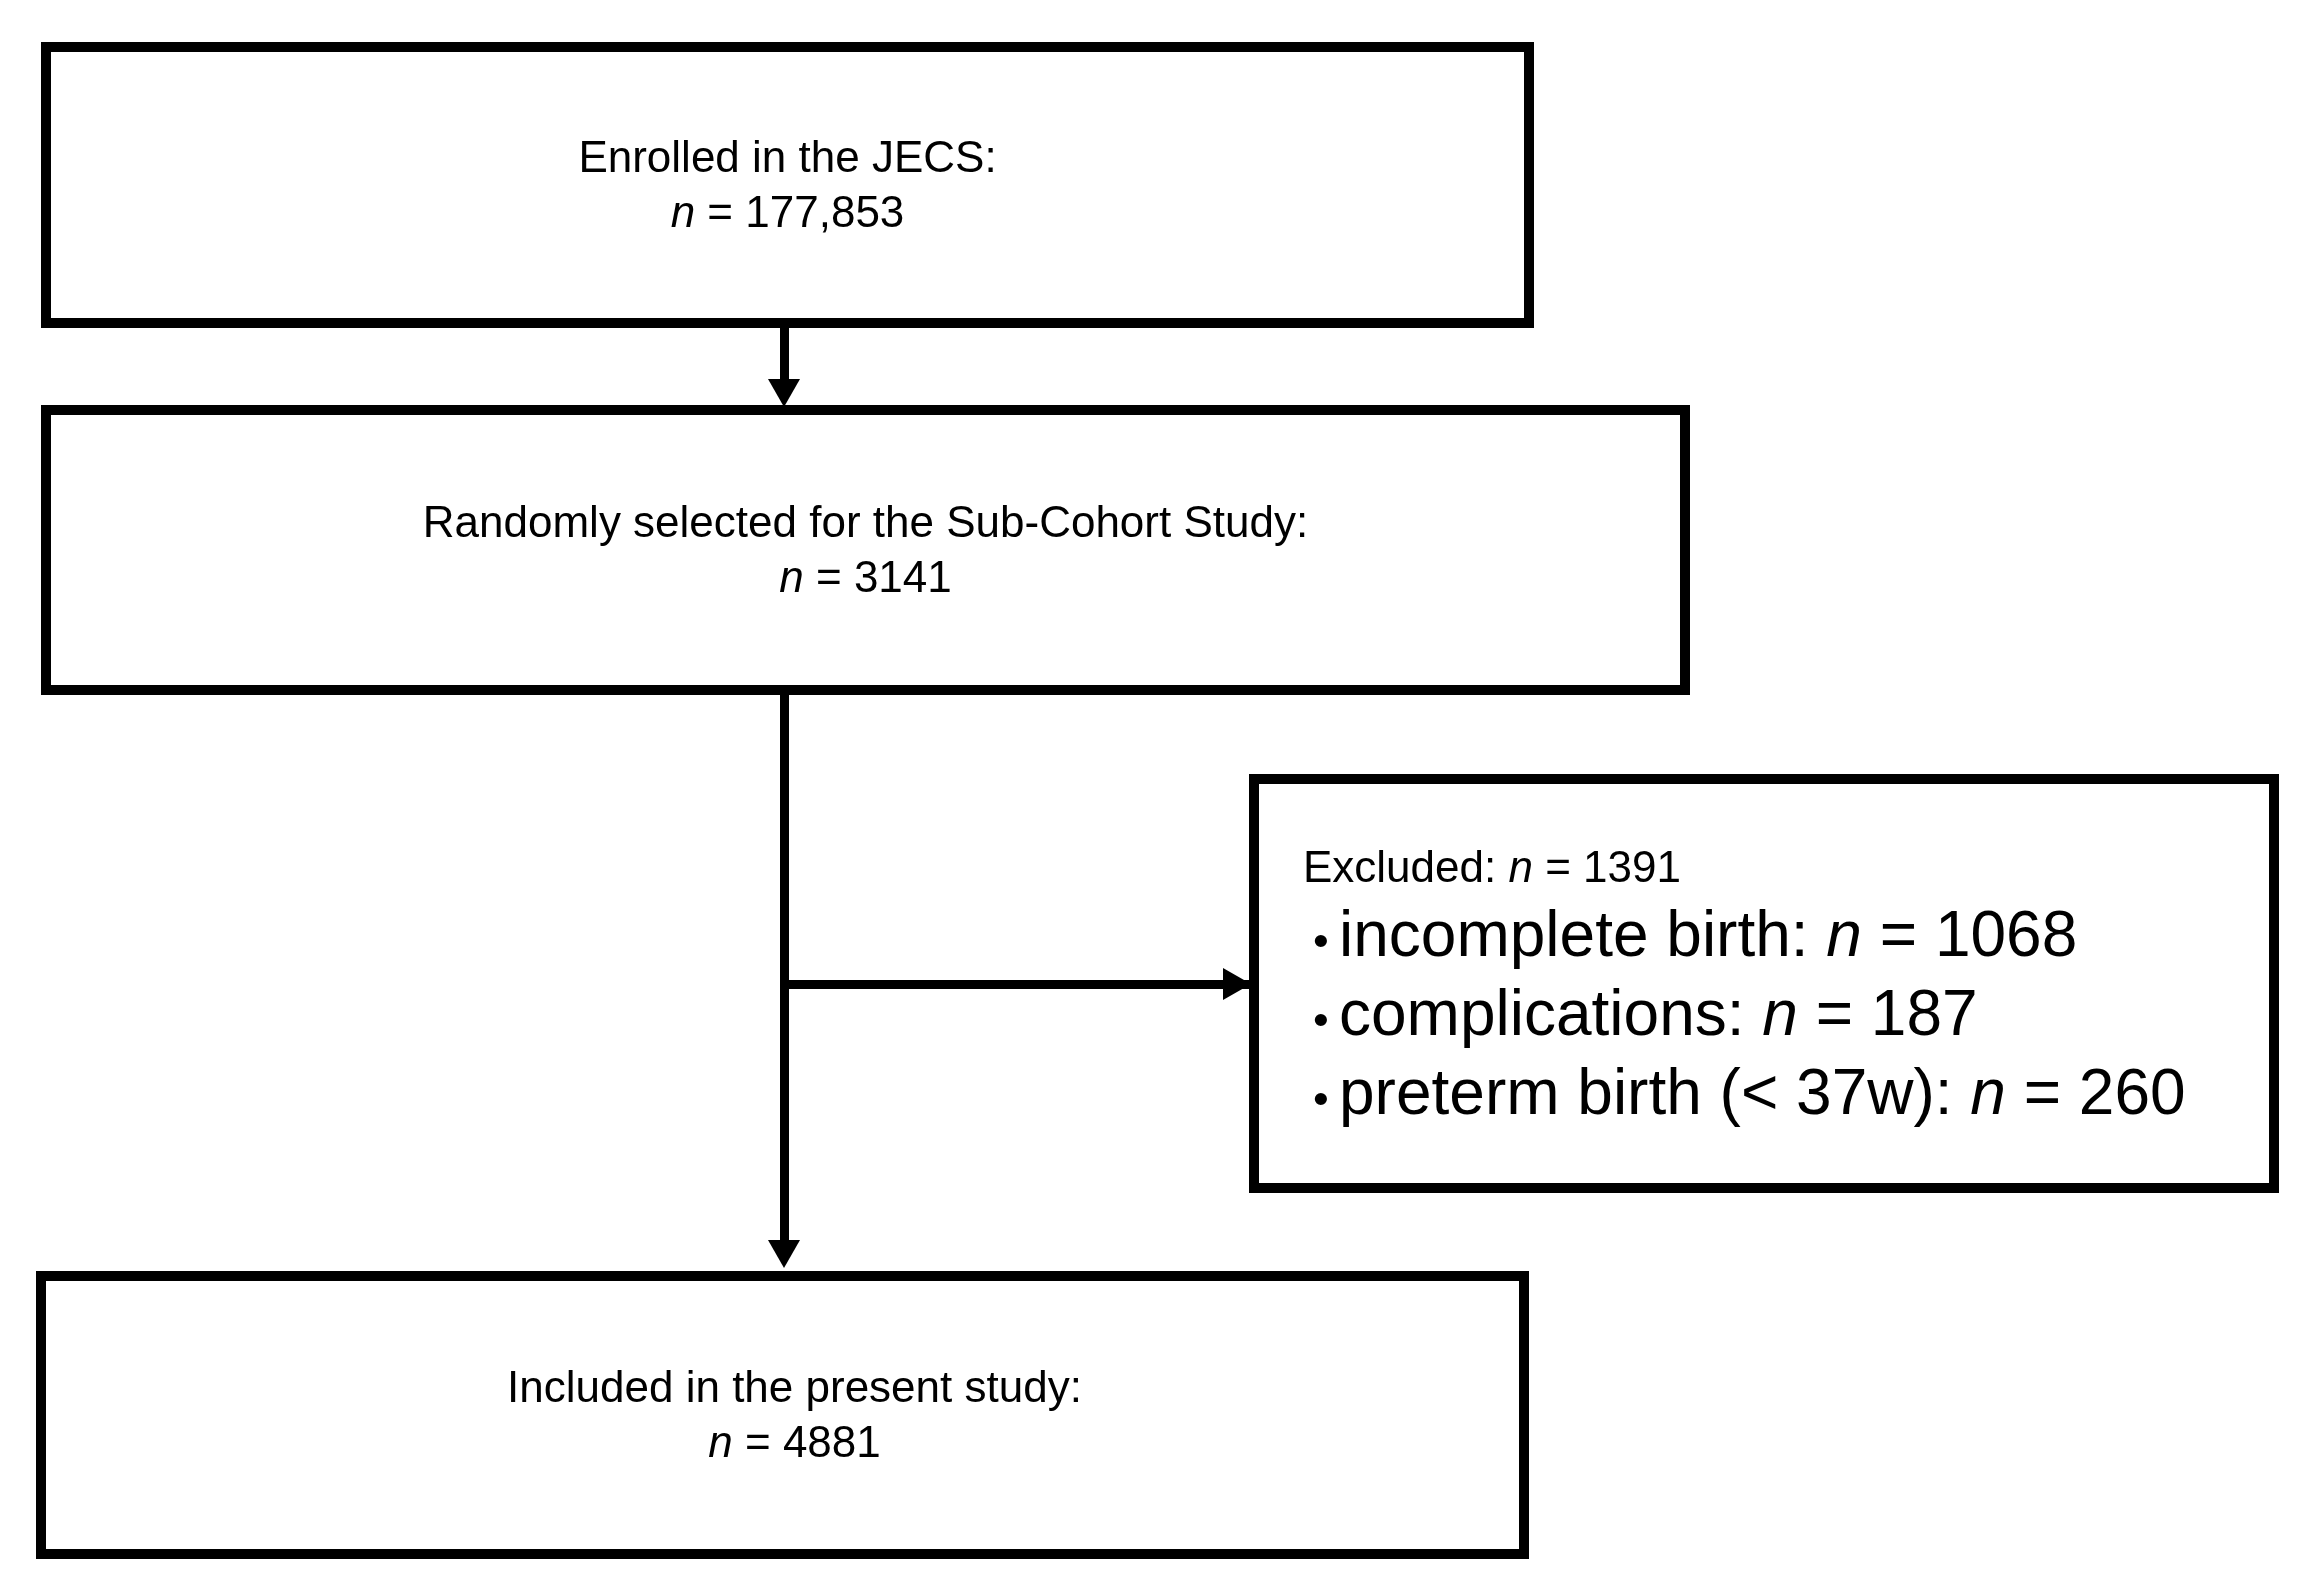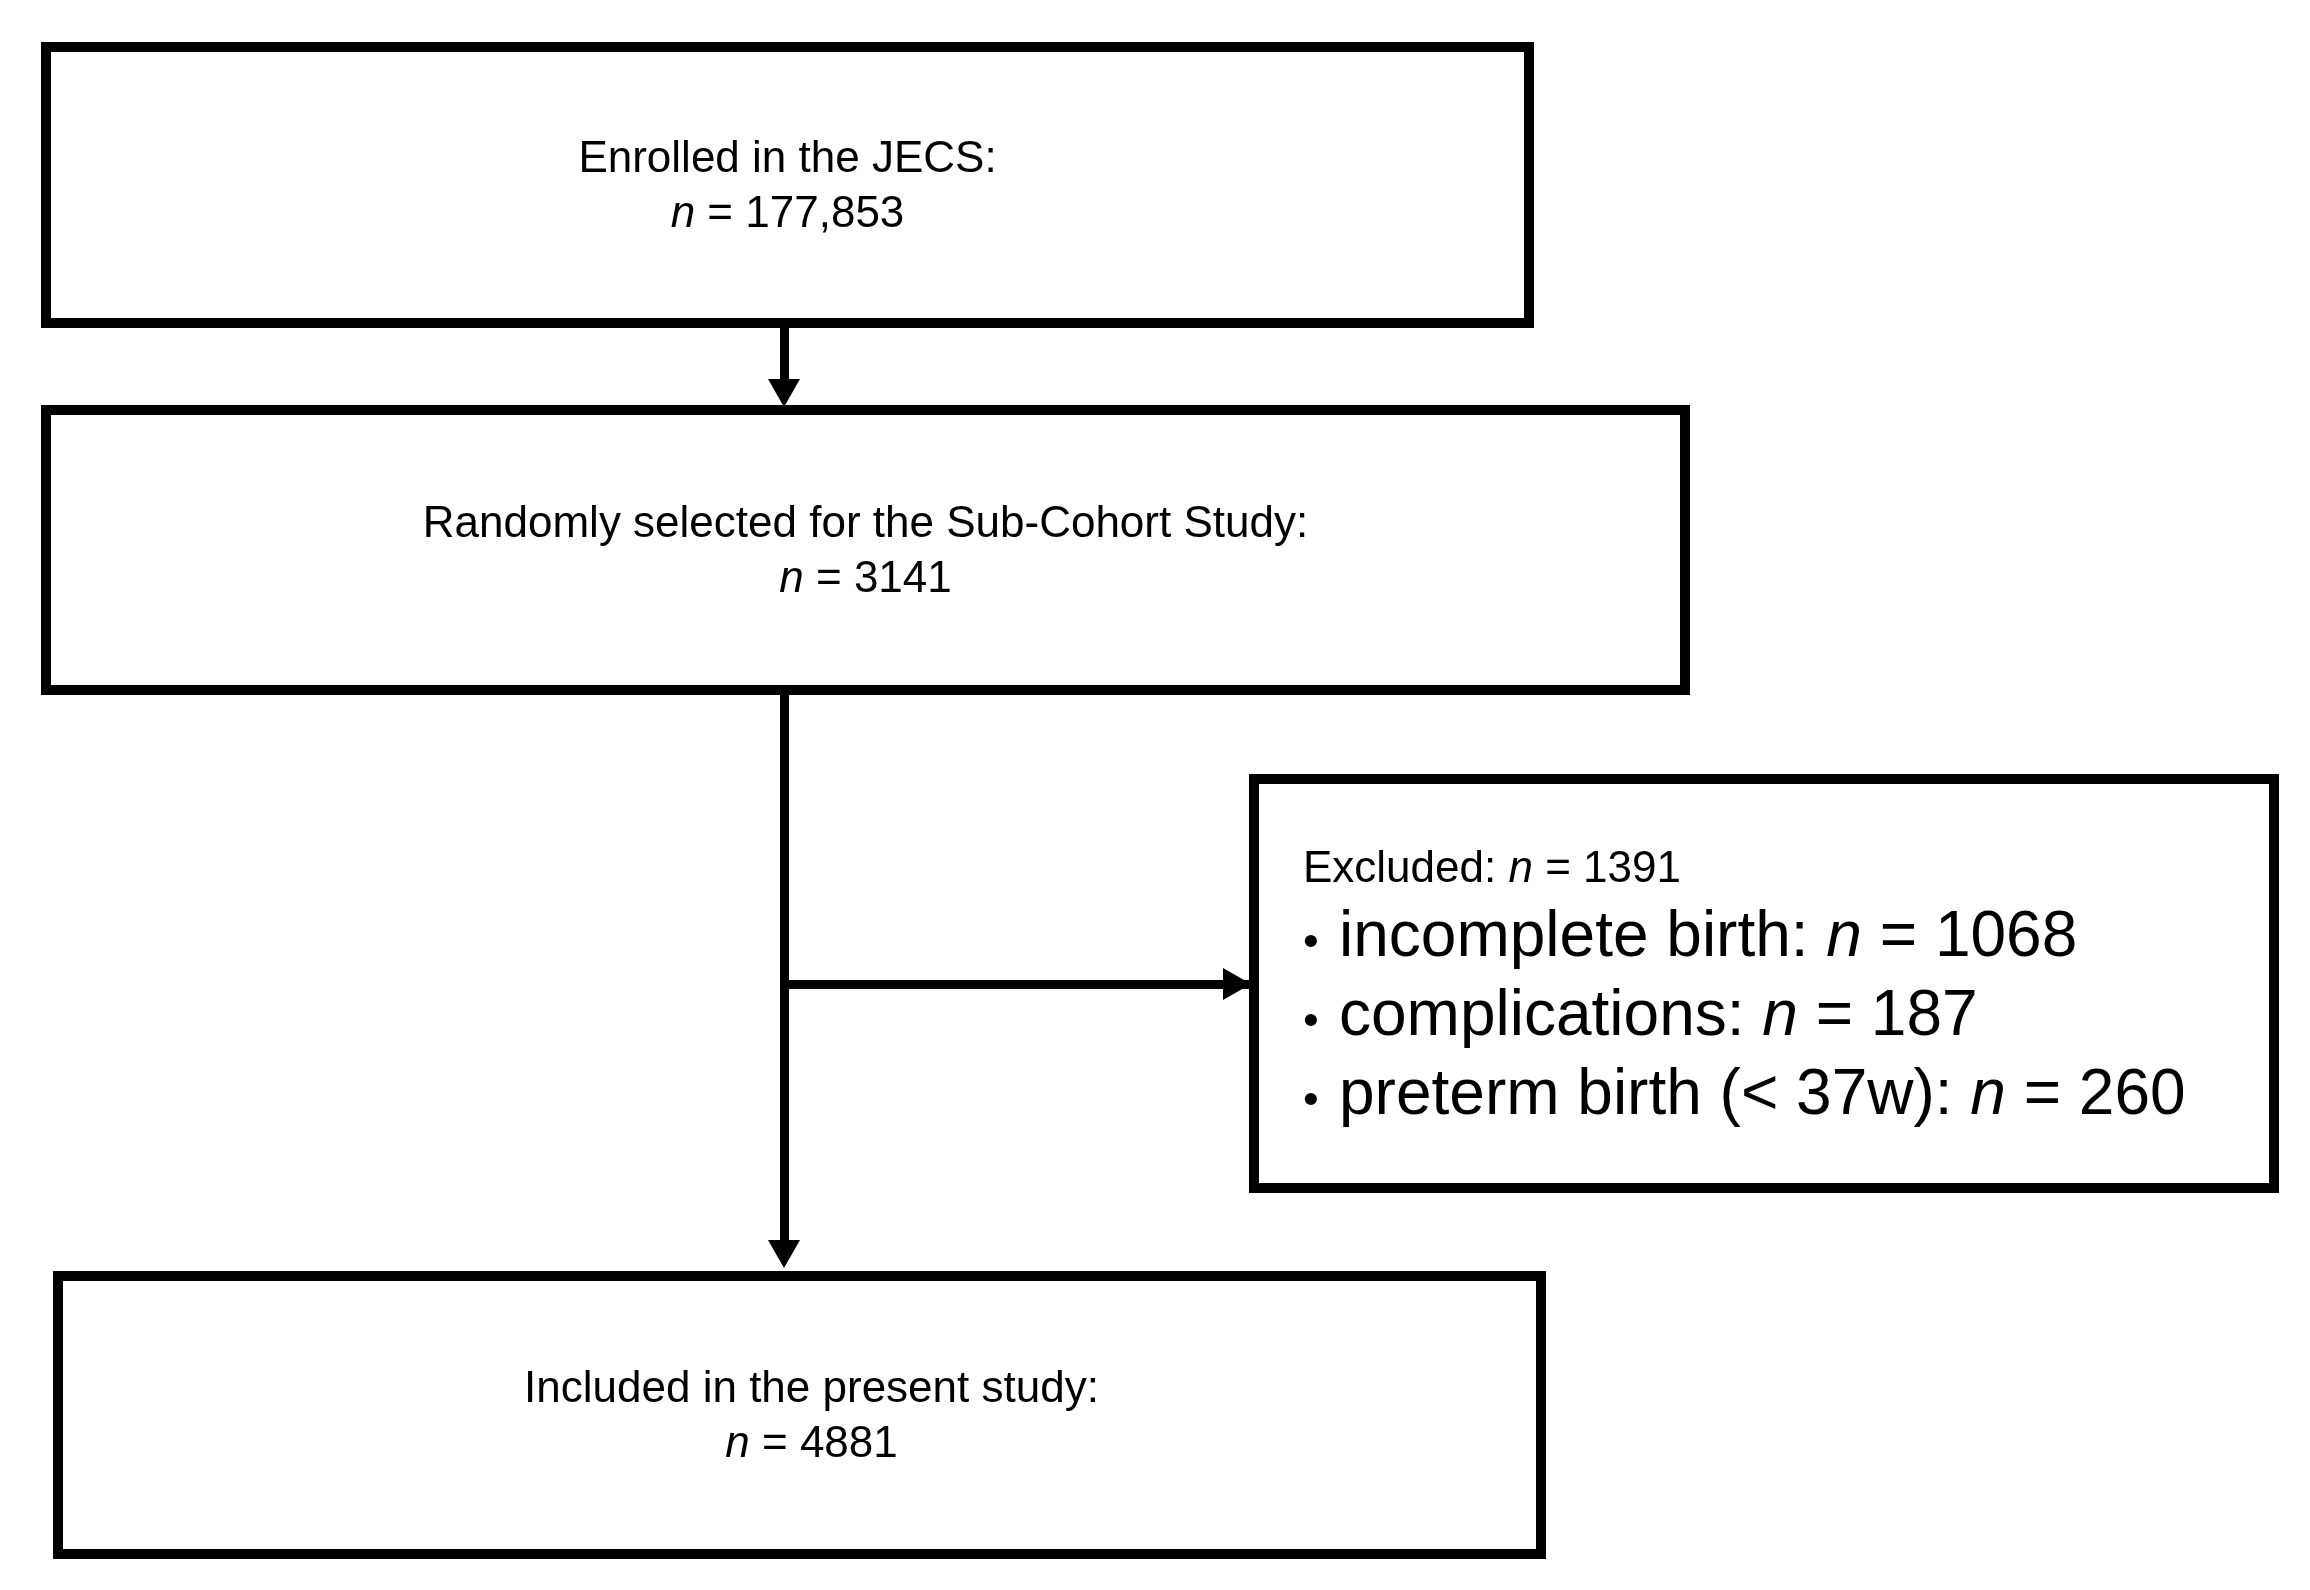--- a/index.html
+++ b/index.html
@@ -27,21 +27,21 @@
     justify-content: center;
   }
 
   .flow-box.centered {
     align-items: center;
     text-align: center;
   }
 
   .flow-box.left-aligned {
     align-items: flex-start;
-    text-align: left;
+    text-align: center;
   }
 
   .line {
     font-size: 44px;
     line-height: 1.24;
     white-space: pre;
     letter-spacing: 0px;
   }
 
   .bullet-line {
@@ -61,21 +61,21 @@
   }
 
   .italic-n {
     font-style: italic;
   }
 
   
   #box-enrolled   { left: 41px;   top: 42px;   width: 1493px; height: 286px; }
   #box-subcohort  { left: 41px;   top: 405px;  width: 1649px; height: 290px; }
   #box-excluded   { left: 1249px; top: 774px;  width: 1030px; height: 419px; padding-left: 44px; padding-top: 5.7px;}
-  #box-included   { left: 53px;   top: 1271px; width: 1493px; height: 288px; padding-left: 24px; }
+  #box-included   { left: 36px;   top: 1271px; width: 1493px; height: 288px; padding-left: 24px; }
 
   
   .connector-stem {
     position: absolute;
     background: #000000;
   }
   .arrow-head-down {
     position: absolute;
     width: 0;
     height: 0;

